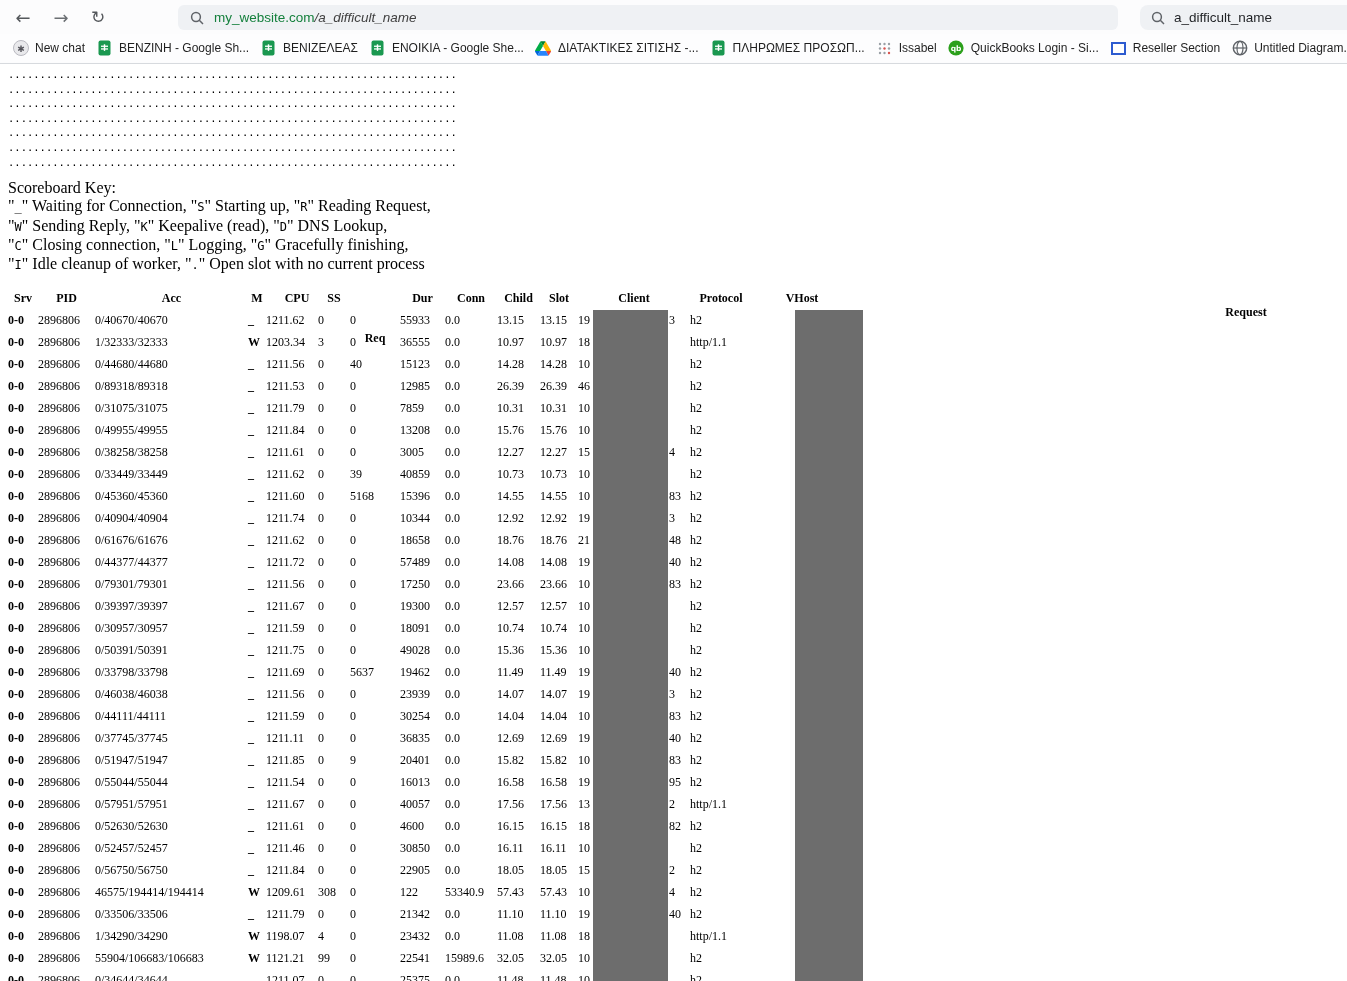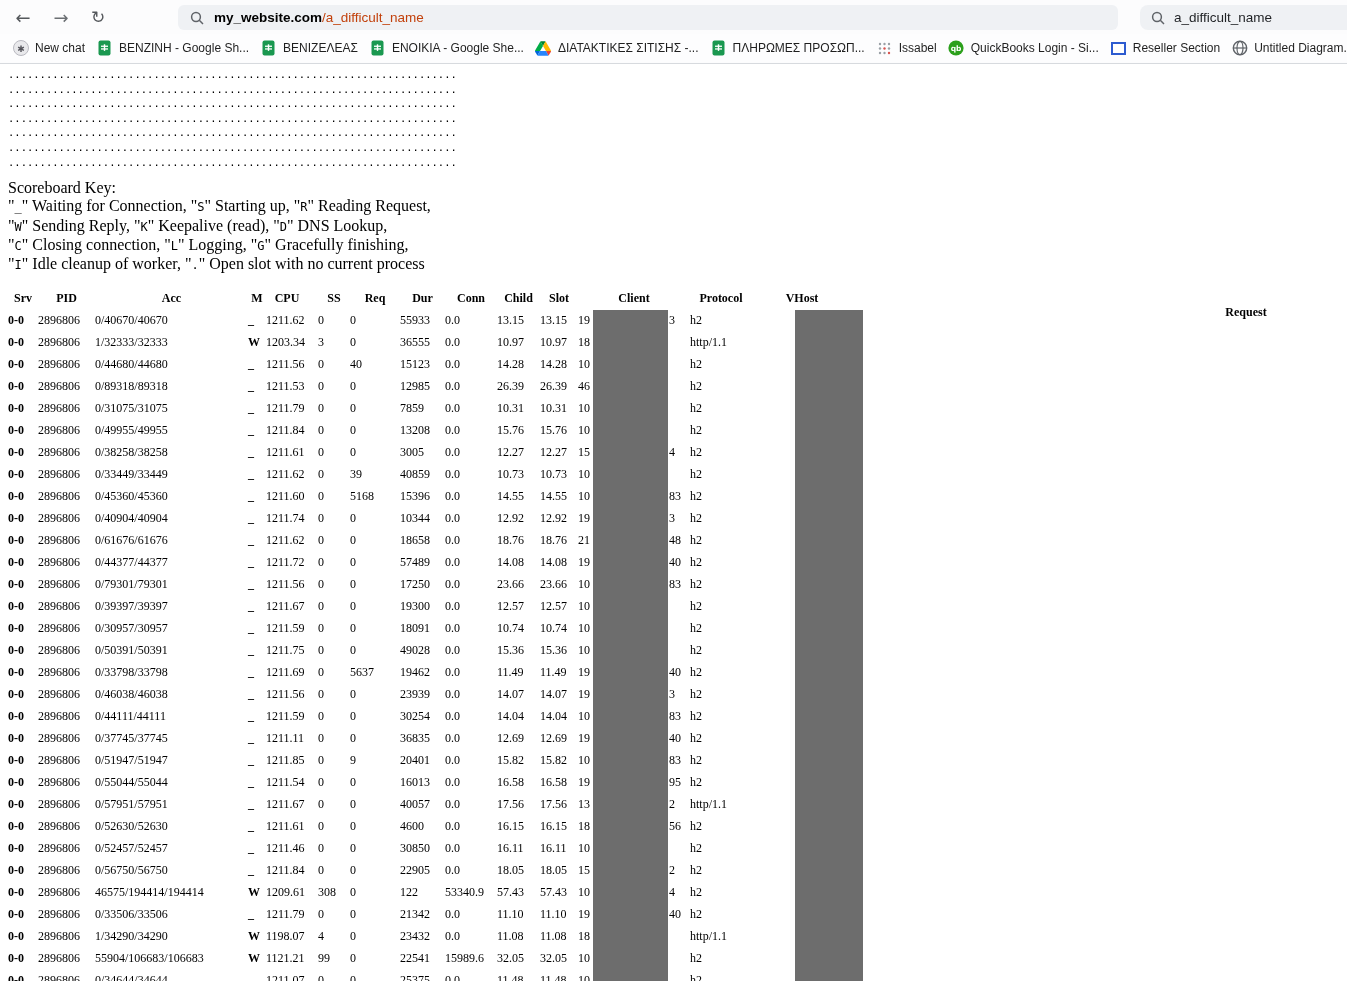--- a/index.html
+++ b/index.html
@@ -9,22 +9,22 @@
   .chrome{position:absolute;top:0;left:0;width:1347px;height:63px;background:#fcfcfd;border-bottom:1px solid #d7dade;z-index:5;}
   .toolbar{position:relative;height:34px;}
   .navbtn{position:absolute;top:3px;width:28px;height:28px;display:flex;align-items:center;justify-content:center;
           font-family:"DejaVu Sans",sans-serif;font-size:18px;color:#55585c;border-radius:50%;cursor:pointer;}
   .navbtn.back{left:9px;}
   .navbtn.fwd{left:47px;color:#6b6f73;}
   .navbtn.reload{left:84px;font-size:17px;}
   .urlbar{position:absolute;left:178px;top:5px;width:940px;height:25px;background:#eff1f4;border-radius:6px;
           display:flex;align-items:center;font-family:"Liberation Sans",sans-serif;font-size:13.5px;}
   .urlbar .mag{margin:0 10px 0 12px;flex:0 0 auto;}
-  .url-host{color:#000000;font-weight:bold;}
-  .url-path{color:#c2410c;}
+  .url-host{color:#15803d;}
+  .url-path{color:#404040;font-style:italic;}
   .findbox{position:absolute;left:1140px;top:5px;width:207px;height:25px;background:#eff1f4;border-radius:8px 0 0 8px;
            display:flex;align-items:center;font-family:"Liberation Sans",sans-serif;font-size:13.5px;color:#1f2124;}
   .findbox .mag{margin:0 9px 0 11px;flex:0 0 auto;}
 
   .bookmarks{position:absolute;top:34px;left:0;width:1347px;height:28px;background:#fdfdfe;
              display:flex;align-items:center;padding-left:12px;box-sizing:border-box;gap:11px;
              font-family:"Liberation Sans",sans-serif;font-size:12px;color:#1f1f1f;white-space:nowrap;overflow:hidden;}
   .bm{display:flex;align-items:center;gap:6px;cursor:pointer;flex:0 0 auto;}
   .bm .bicon{width:17px;height:17px;display:flex;align-items:center;justify-content:center;flex:0 0 auto;}
 
@@ -53,23 +53,23 @@
   .c-slot{left:540px;}
   .c-cpre{left:578px;}
   .c-csuf{left:669px;}
   .c-proto{left:690px;}
   .c-vr{left:752px;width:595px;overflow:hidden;}
 
   .h-srv{left:8px;width:30px;}
   .h-pid{left:38px;width:57px;}
   .h-acc{left:95px;width:153px;}
   .h-m{left:248px;width:18px;}
-  .h-cpu{left:261px;width:52px;}
+  .h-cpu{left:271px;width:52px;}
   .h-ss{left:318px;width:32px;}
-  .h-req{left:350px;width:50px;}
+  .h-req{left:350px;width:50px;margin-top:40px;}
   .h-dur{left:400px;width:45px;}
   .h-conn{left:445px;width:52px;}
   .h-child{left:497px;width:43px;}
   .h-slot{left:540px;width:38px;}
   .h-client{left:578px;width:112px;}
   .h-proto{left:690px;width:62px;}
   .h-vhost{left:752px;width:100px;}
   .h-request{left:1196px;width:100px;margin-top:14px;}
 
   .redact{position:absolute;top:24px;bottom:0;z-index:3;}
@@ -642,21 +642,21 @@
       <span class="c-acc">0/52630/52630</span>
       <span class="c-m">_</span>
       <span class="c-cpu">1211.61</span>
       <span class="c-ss">0</span>
       <span class="c-req">0</span>
       <span class="c-dur">4600</span>
       <span class="c-conn">0.0</span>
       <span class="c-child">16.15</span>
       <span class="c-slot">16.15</span>
       <span class="c-cpre">18</span>
-      <span class="c-csuf">56</span>
+      <span class="c-csuf">82</span>
       <span class="c-proto">h2</span>
       <span class="c-vr"></span>
     </div>
     <div class="trow" style="top: 552px;">
       <span class="c-srv">0-0</span>
       <span class="c-pid">2896806</span>
       <span class="c-acc">0/52457/52457</span>
       <span class="c-m">_</span>
       <span class="c-cpu">1211.46</span>
       <span class="c-ss">0</span>

